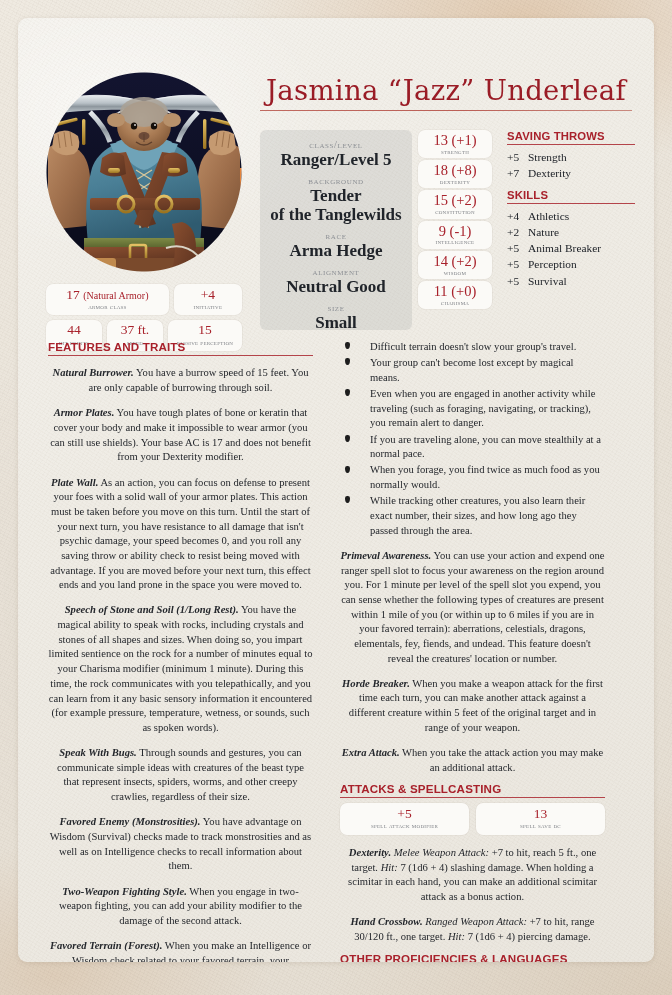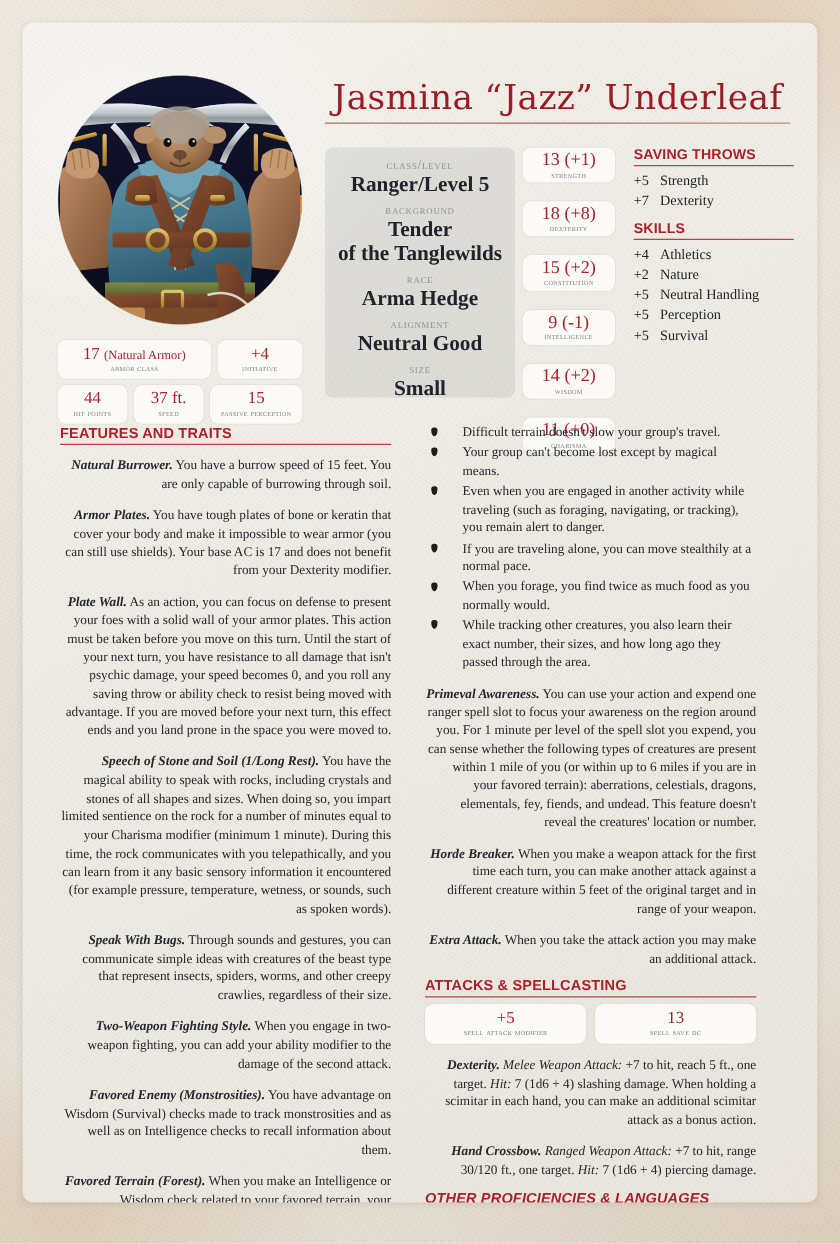--- a/index.html
+++ b/index.html
@@ -47,21 +47,21 @@
     content:""; position:absolute; inset:0; pointer-events:none;
     background-image:
       repeating-linear-gradient(32deg, rgba(130,110,85,0.026) 0 1px, rgba(0,0,0,0) 1px 3px),
       repeating-linear-gradient(121deg, rgba(130,110,85,0.020) 0 1px, rgba(0,0,0,0) 1px 4px);
     mix-blend-mode: multiply;
   }
 
   .layer { position: relative; z-index: 2; }
 
   
-  #top { position:absolute; left:0; top:4px; width:636px; height:320px; }
+  #top { position:absolute; left:0; top:16px; width:636px; height:320px; }
 
   
   #portrait {
     position:absolute; left:28px; top:38px; width:196px; height:200px;
     background:#0e1021;
     overflow:hidden;
     box-shadow: 0 0 0 0 rgba(0,0,0,0);
     -webkit-mask-image:
        radial-gradient(closest-side at 50% 50%, #000 99%, transparent 100%);
   }
@@ -101,21 +101,21 @@
   }
   .info-value {
     font-size: 17px; font-weight:bold; color:#20242a;
     line-height:1.12; margin-top:0px;
   }
 
   
   #abilities { position:absolute; left:400px; top:96px; width:74px; }
   .ability {
     background:#fbfaf7; border-radius:7px;
-    margin-bottom:15px; padding:2px 0 2.5px;
+    margin-bottom:2px; padding:2px 0 2.5px;
     text-align:center;
     box-shadow:0 0 0 0.6px rgba(160,150,135,0.16);
   }
   .ab-score { font-size:14.5px; color:#a8212b; line-height:1.12; }
   .ab-name {
     font-variant: small-caps; text-transform: lowercase;
     font-size:7.2px; letter-spacing:0.25px; color:#7e8186;
     margin-top:-0.5px;
   }
 
@@ -154,21 +154,21 @@
 
   .sec-head {
     font-family:"Liberation Sans", sans-serif;
     font-weight:bold; color:#a8212b; font-size:11.6px;
     letter-spacing:0.15px;
   }
   .sec-rule { height:1.2px; background:#b4444a; margin-top:1.5px; margin-bottom:4.5px; }
 
   .para {
     font-size:10.6px; line-height:1.385; color:#24272c;
-    text-align:right; margin-bottom:5.5px;
+    text-align:center; margin-bottom:5.5px;
   }
   .para b { font-weight:bold; font-style:italic; }
   .para i { font-style:italic; }
 
   
   ul.bl { list-style:none; margin:0 0 5px 0; padding:0; }
   ul.bl li {
     position:relative; padding-left:30px;
     font-size:10.6px; line-height:1.385; color:#24272c;
     margin-bottom:1.5px;
@@ -407,21 +407,21 @@
       <div class="stline">
         <span class="mod">+4</span>
         <span class="nm">Athletics</span>
       </div>
       <div class="stline">
         <span class="mod">+2</span>
         <span class="nm">Nature</span>
       </div>
       <div class="stline">
         <span class="mod">+5</span>
-        <span class="nm">Neutral Handling</span>
+        <span class="nm">Animal Breaker</span>
       </div>
       <div class="stline">
         <span class="mod">+5</span>
         <span class="nm">Perception</span>
       </div>
       <div class="stline">
         <span class="mod">+5</span>
         <span class="nm">Survival</span>
       </div>
     </div>
@@ -469,24 +469,24 @@
       <p class="para">
         <b>Plate Wall.</b><span> As an action, you can focus on defense to present your foes with a solid wall of your armor plates. This action must be taken before you move on this turn. Until the start of your next turn, you have resistance to all damage that isn't psychic damage, your speed becomes 0, and you roll any saving throw or ability check to resist being moved with advantage. If you are moved before your next turn, this effect ends and you land prone in the space you were moved to.</span>
       </p>
       <p class="para">
         <b>Speech of Stone and Soil (1/Long Rest).</b><span> You have the magical ability to speak with rocks, including crystals and stones of all shapes and sizes. When doing so, you impart limited sentience on the rock for a number of minutes equal to your Charisma modifier (minimum 1 minute). During this time, the rock communicates with you telepathically, and you can learn from it any basic sensory information it encountered (for example pressure, temperature, wetness, or sounds, such as spoken words).</span>
       </p>
       <p class="para">
         <b>Speak With Bugs.</b><span> Through sounds and gestures, you can communicate simple ideas with creatures of the beast type that represent insects, spiders, worms, and other creepy crawlies, regardless of their size.</span>
       </p>
       <p class="para">
+        <b>Favored Enemy (Monstrosities).</b><span> You have advantage on Wisdom (Survival) checks made to track monstrosities and as well as on Intelligence checks to recall information about them.</span>
+      </p>
+      <p class="para">
         <b>Two-Weapon Fighting Style.</b><span> When you engage in two-weapon fighting, you can add your ability modifier to the damage of the second attack.</span>
-      </p>
-      <p class="para">
-        <b>Favored Enemy (Monstrosities).</b><span> You have advantage on Wisdom (Survival) checks made to track monstrosities and as well as on Intelligence checks to recall information about them.</span>
       </p>
       <p class="para">
         <b>Favored Terrain (Forest).</b><span>  When you make an Intelligence or Wisdom check related to your favored terrain, your proficiency bonus is doubled if you are using a skill that you're proficient in. While traveling for an hour or more in your favored terrain, you gain the following benefits:</span>
       </p>
     </div>
 
     <div class="col" id="col-right">
 
       <ul class="bl">
         <li><span class="bullet"></span><span>Difficult terrain doesn't slow your group's travel.</span></li>
@@ -521,17 +521,17 @@
         </div>
       </div>
 
       <p class="para">
         <b>Dexterity.</b><i> Melee Weapon Attack:</i><span> +7 to hit, reach 5 ft., one target. </span><i>Hit:</i><span> 7 (1d6 + 4) slashing damage. When holding a scimitar in each hand, you can make an additional scimitar attack as a bonus action.</span>
       </p>
       <p class="para">
         <b>Hand Crossbow.</b><i> Ranged Weapon Attack:</i><span> +7 to hit, range 30/120 ft., one target. </span><i>Hit:</i><span> 7 (1d6 + 4) piercing damage.</span>
       </p>
 
-      <div class="sec-head" style="margin-top:7px;font-style:italic;">OTHER PROFICIENCIES &amp; LANGUAGES</div>
+      <div class="sec-head" style="margin-top:7px;">OTHER PROFICIENCIES &amp; LANGUAGES</div>
 
     </div>
   </div>
 </div>
 
 </body></html>

